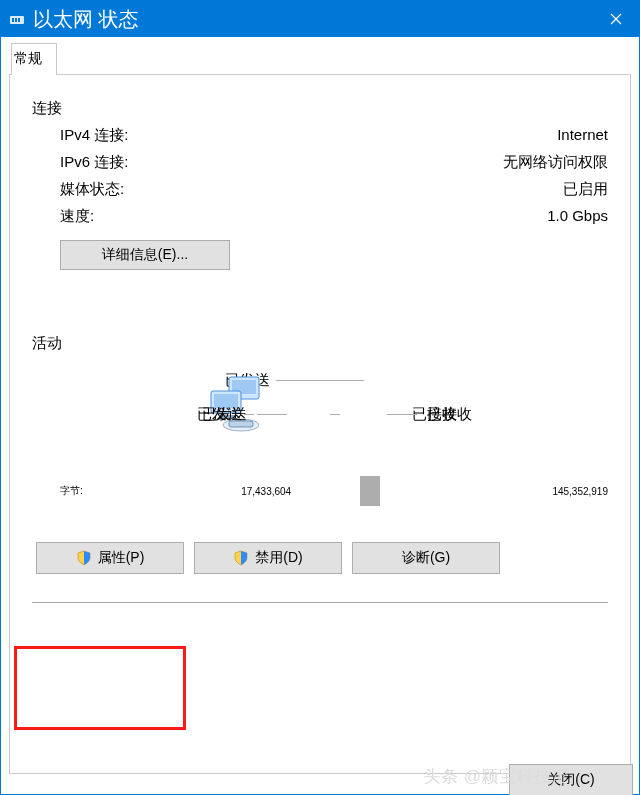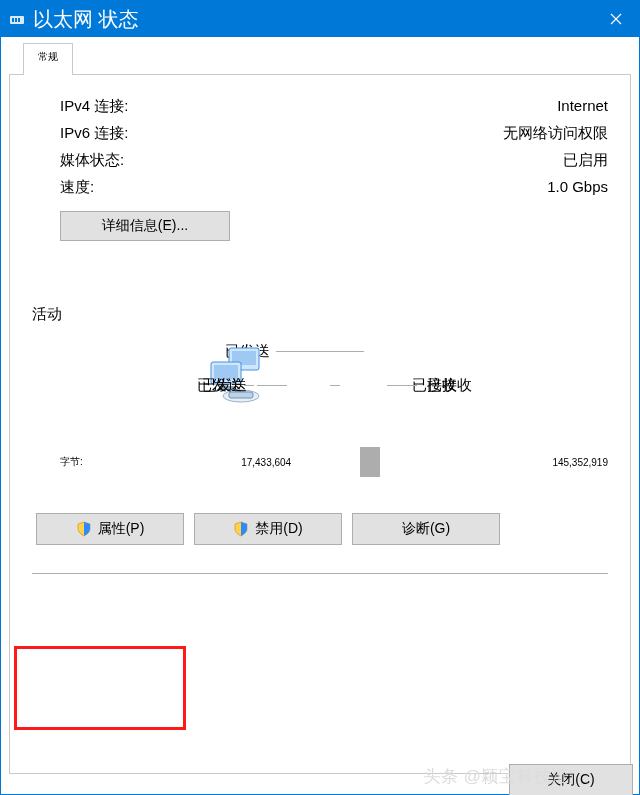--- a/index.html
+++ b/index.html
@@ -48,27 +48,27 @@
     background: #fff;
     padding: 6px 8px 8px 8px;
     position: relative;
   }
   .tab-strip {
     position: relative;
     height: 32px;
   }
   .tab {
     position: absolute;
-    left: 14px; top: 0;
+    left: 2px; top: 0;
     height: 32px;
-    padding: 6px 14px 0 14px;
+    padding: 6px 14px 0 2px;
     border: 1px solid #c9c9c9;
     border-bottom: none;
     background: #fff;
-    font-size: 10px;
+    font-size: 14px;
     z-index: 2;
   }
   .tab-panel {
     border: 1px solid #c9c9c9;
     background: #fff;
     margin-top: -1px;
     height: 700px;
     padding: 18px 22px 14px 22px;
     position: relative;
   }
@@ -194,20 +194,21 @@
 
   <div class="client">
     <div class="tab-strip">
       <div class="tab">
         <span>常规</span>
       </div>
     </div>
 
     <div class="tab-panel">
 
+      <div class="section-label">连接</div>
 
       <div class="kv-row">
         <span class="k">IPv4 连接:</span>
         <span class="v">Internet</span>
       </div>
       <div class="kv-row">
         <span class="k">IPv6 连接:</span>
         <span class="v">无网络访问权限</span>
       </div>
       <div class="kv-row">

